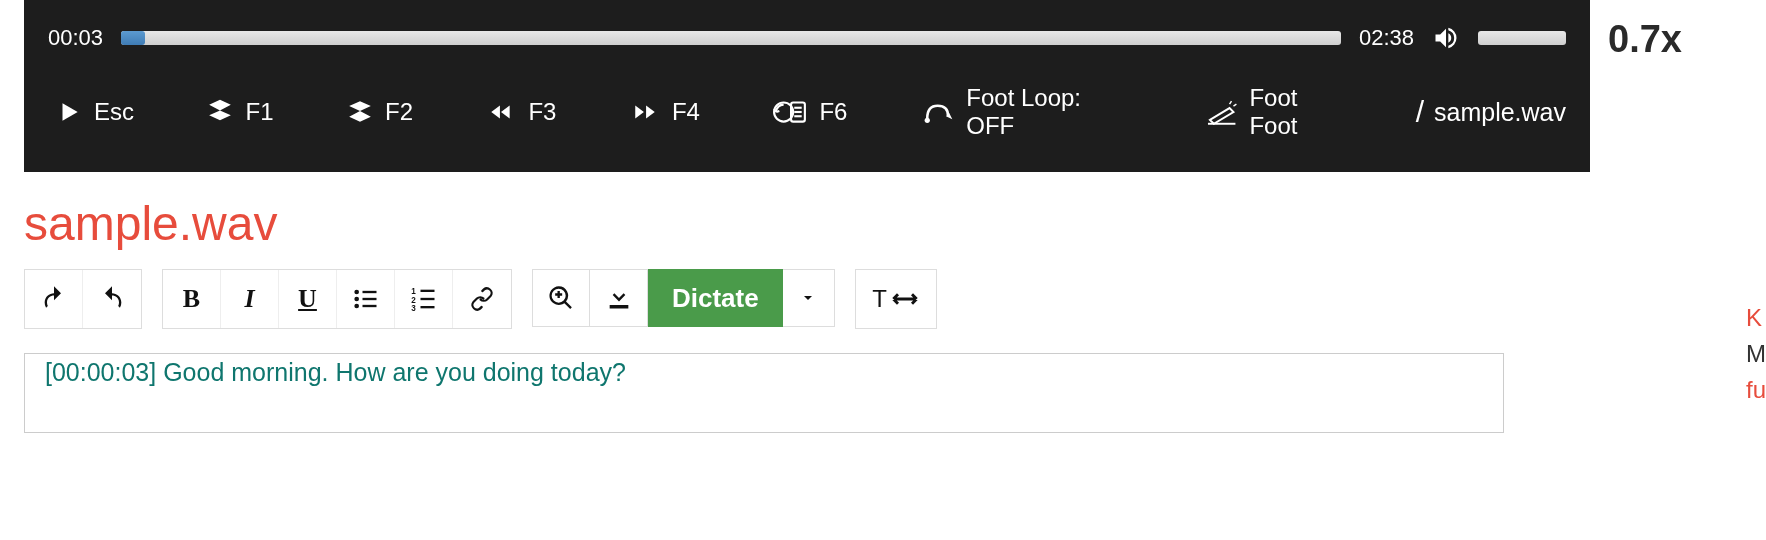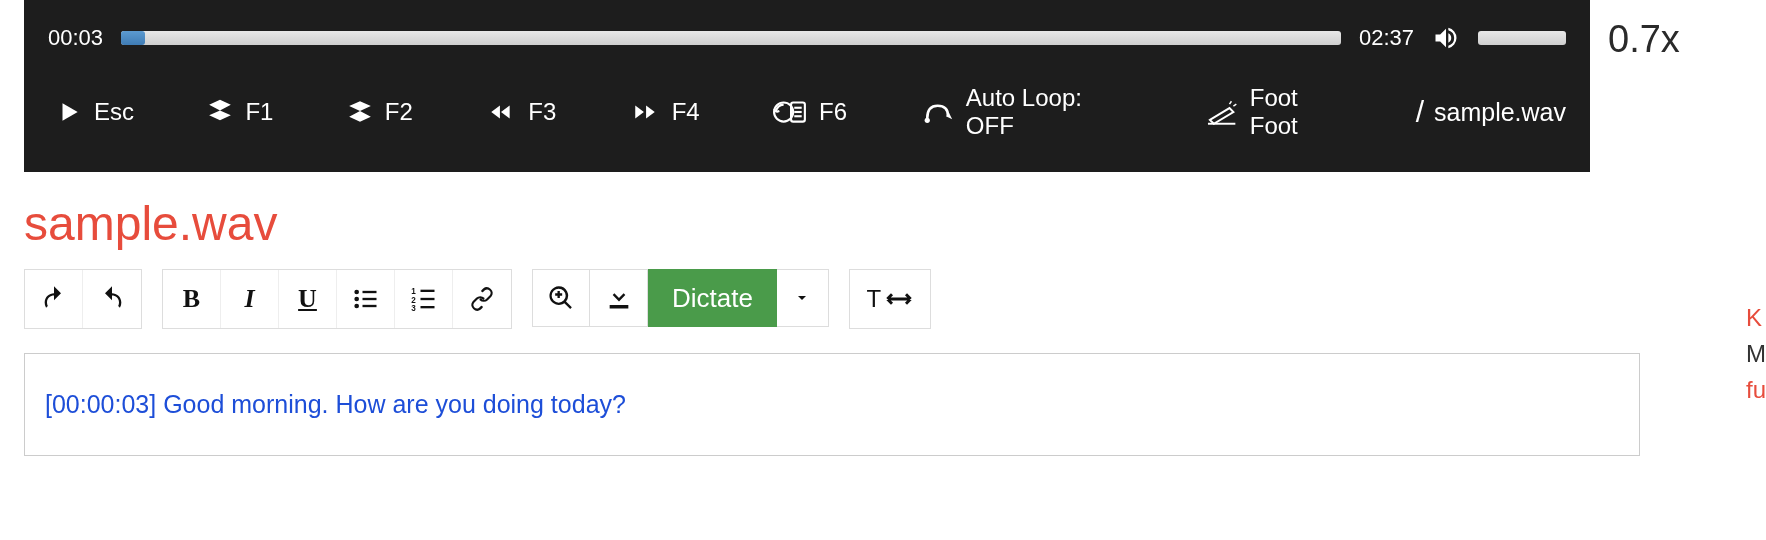--- a/index.html
+++ b/index.html
@@ -52,21 +52,21 @@
       background: linear-gradient(#e8e8e8,#cfcfcf);
       border-radius: 3px;
       position: relative;
       cursor: pointer;
     }
     .speed {
       display: inline-block;
       vertical-align: top;
       font-size: 38px;
       color: #2a2a2a;
-      font-weight: 400;
+      font-weight: 700;
       padding-top: 18px;
       padding-left: 18px;
       white-space: nowrap;
     }
     
     .player-row2 {
       display: flex;
       align-items: center;
       padding: 18px 24px 28px 24px;
       gap: 14px;
@@ -125,21 +125,21 @@
       font-family: Georgia, "Times New Roman", serif;
       color: #111;
     }
     .tb-btn:last-child { border-right: none; }
     .tb-btn svg { width: 28px; height: 28px; fill: #111; }
     .dictate-btn {
       background: #4a9b4a;
       color: #fff;
       font-family: inherit;
       font-size: 26px;
-      font-weight: 400;
+      font-weight: 700;
       padding: 0 24px;
       height: 58px;
       border: none;
       cursor: pointer;
     }
     .dictate-dd {
       width: 52px;
       height: 58px;
       border: 1px solid #ddd;
       border-left: none;
@@ -157,41 +157,41 @@
       color: #333;
       font-size: 24px;
       line-height: 1.5;
       text-align: left;
     }
     .side-cut .red { color: #e74c3c; }
     
     .editor {
       margin: 24px 24px 0 24px;
       border: 1px solid #ccc;
-      padding: 36px 20px;
+      padding: 4px 20px;
       font-size: 25px;
       font-family: Arial, Helvetica, sans-serif;
-      color: #1d4ed8;
+      color: #0f766e;
       min-height: 80px;
-      width: 1616px;
+      width: 1480px;
     }
     .topline { display:flex; align-items:flex-start; }
   </style>
 </head>
 <body>
 
 <div class="topline">
   <div class="player">
 
     <div class="player-row1">
       <span class="time-text">00:03</span>
       <div class="progress-track">
         <div class="progress-fill" style="width:2%"></div>
       </div>
-      <span class="time-text">02:37</span>
+      <span class="time-text">02:38</span>
       <span class="vol-icon">
         <svg viewBox="0 0 24 24">
             <path d="M3 9v6h4l5 5V4L7 9H3zm13.5 3a4.5 4.5 0 0 0-2.5-4v8a4.5 4.5 0 0 0 2.5-4zm-2.5-8.7v2.06A7 7 0 0 1 19 12a7 7 0 0 1-5 6.64v2.06A9 9 0 0 0 21 12a9 9 0 0 0-7-8.7z"></path>
           </svg>
       </span>
       <div class="vol-track"></div>
     </div>
 
     <div class="player-row2">
       <div class="ctrl">
@@ -241,21 +241,21 @@
         </svg>
         <span class="lbl">F6</span>
       </div>
       <div class="gap-lg"></div>
       <div class="ctrl">
         <svg width="34" height="30" viewBox="0 0 32 28">
           <path d="M6 20 Q6 8 16 8 Q26 8 26 18" fill="none" stroke="#fff" stroke-width="2.5"></path>
           <circle cx="6" cy="22" r="2.5" fill="#fff"></circle>
           <path d="M24 18 l6 3 -3 -6 z" fill="#fff"></path>
         </svg>
-        <span class="lbl">Auto Loop: OFF</span>
+        <span class="lbl">Foot Loop: OFF</span>
       </div>
       <div class="gap-lg"></div>
       <div class="ctrl">
         <svg width="32" height="30" viewBox="0 0 32 28">
           <path d="M4 22 L24 10 L28 14 L8 26 Z" fill="none" stroke="#fff" stroke-width="2"></path>
           <line x1="2" y1="26" x2="30" y2="26" stroke="#fff" stroke-width="2"></line>
           <path d="M24 6 l2 -3 M28 8 l3 -2" stroke="#fff" stroke-width="1.5"></path>
         </svg>
         <span class="lbl">Foot Foot</span>
       </div>

